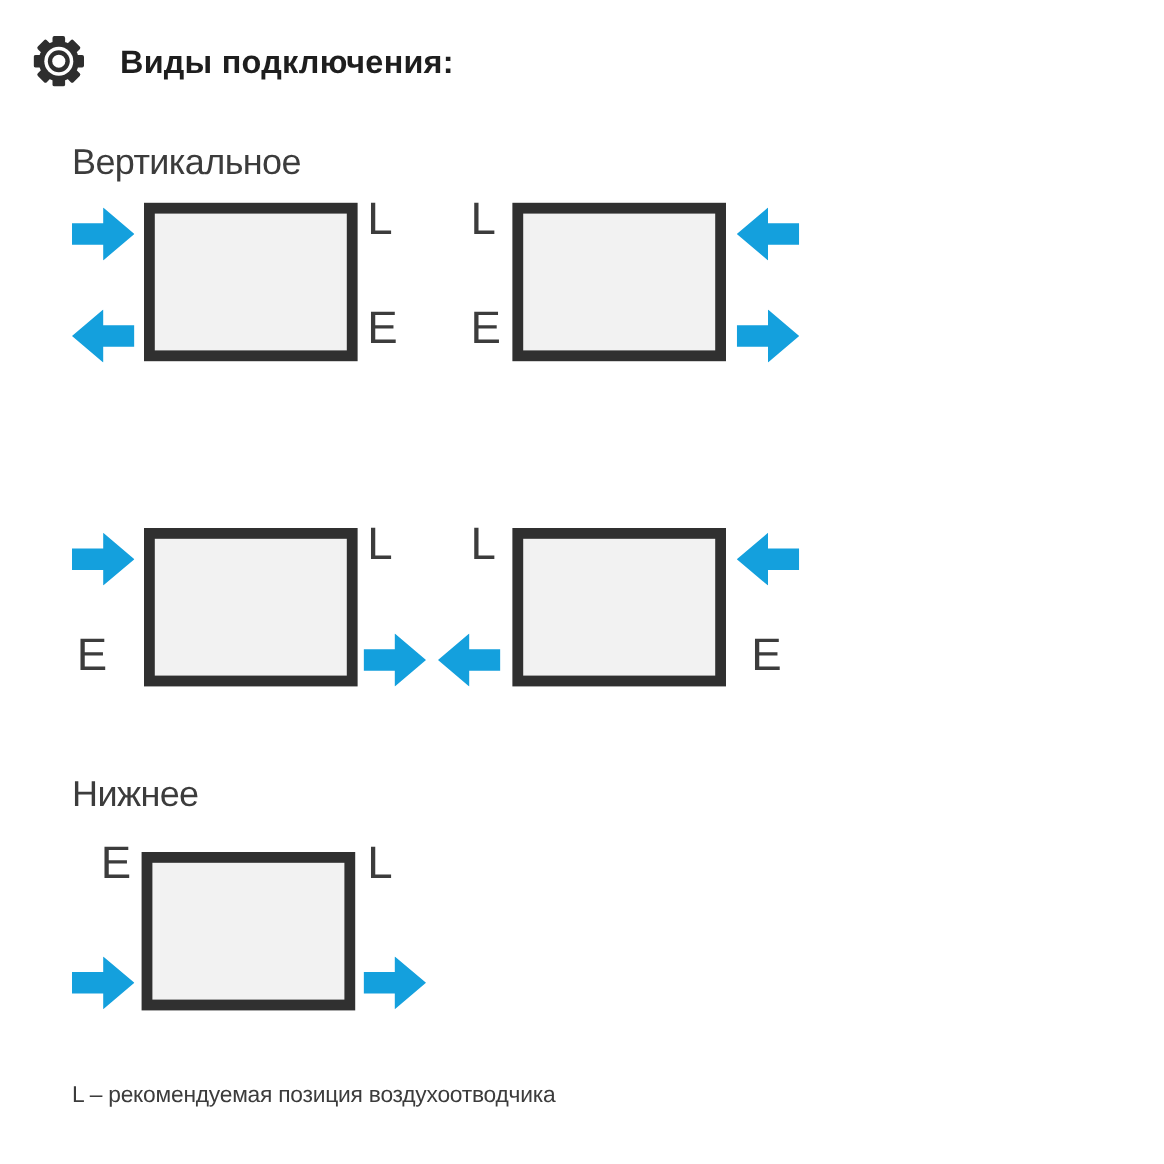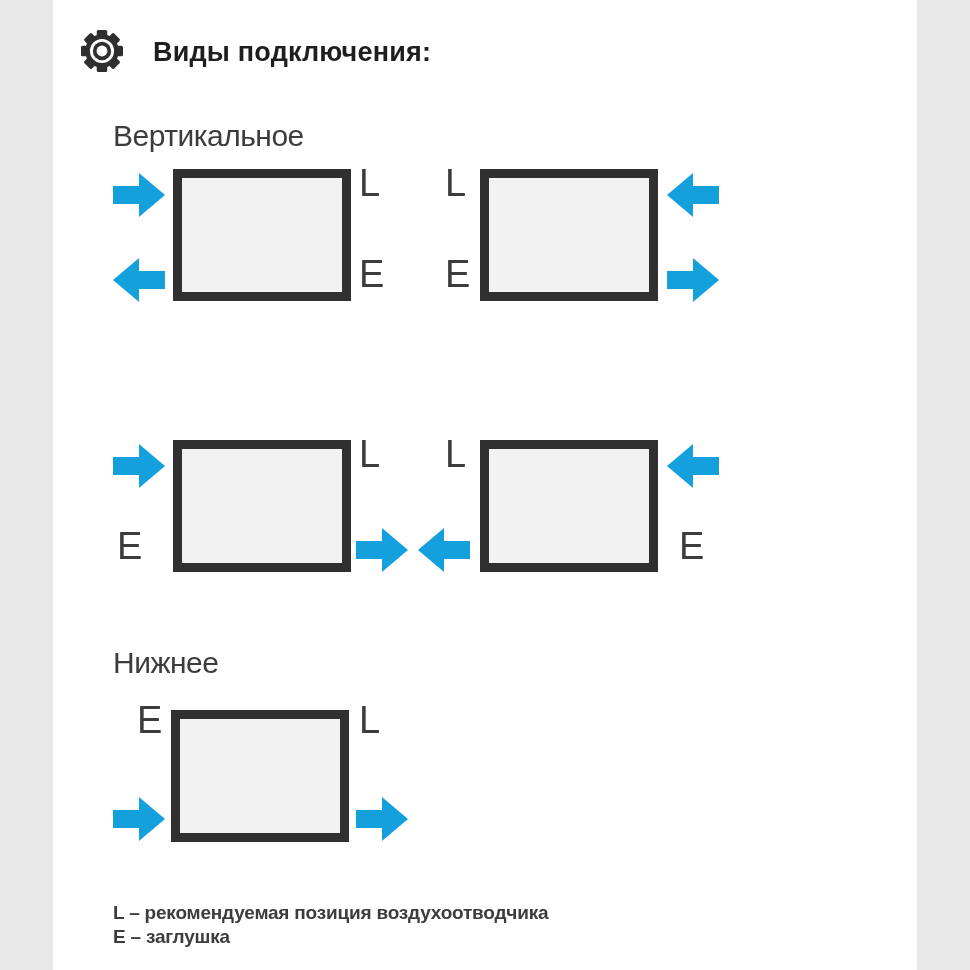--- a/index.html
+++ b/index.html
@@ -7,21 +7,21 @@
     --radiator-border:#303030;
     --radiator-fill:#f2f2f2;
     --title-text:#1e1e1e;
     --body-text:#3c3c3c;
     --page-bg:#ffffff;
   }
   *{margin:0;padding:0;box-sizing:border-box;}
   html,body{background:#e8e8e8;}
   .page{
     position:relative;
-    width:864px;height:970px;
+    width:970px;height:970px;
     background:var(--page-bg);
     font-family:"Liberation Sans","DejaVu Sans",sans-serif;
     overflow:hidden;
     margin:0 auto;
   }
   .header-icon{position:absolute;left:28px;top:30px;width:42px;height:42px;}
   .page-title{
     position:absolute;left:100px;top:37px;
     font-size:27px;font-weight:700;color:var(--title-text);
     letter-spacing:0.2px;
@@ -41,21 +41,20 @@
   .flip{transform:scaleX(-1);}
   .port-label{
     position:absolute;
     font-size:38px;font-weight:400;color:var(--body-text);
     line-height:1;letter-spacing:-1px;
   }
   .legend{
     position:absolute;left:60px;top:901px;
     font-size:19px;color:var(--body-text);line-height:24px;
     letter-spacing:-0.2px;
-    font-weight:bold;
   }
 </style>
 </head>
 <body>
 
 <div class="page">
 
   <span class="header-icon">
     <svg viewBox="0 0 40 40" width="42" height="42" aria-hidden="true">
       <g fill="#2e2e2e">
@@ -146,16 +145,15 @@
       </svg>
   </span>
   <span class="arrow" style="left:303px;top:797px">
     <svg viewBox="0 0 52 44">
         <polygon points="0,13 26,13 26,0 52,22 26,44 26,31 0,31" fill="var(--arrow-blue)"></polygon>
       </svg>
   </span>
 
   <div class="legend">
     <div>L – рекомендуемая позиция воздухоотводчика</div>
-    <div>E – заглушка</div>
   </div>
 
 </div>
 
 </body></html>

